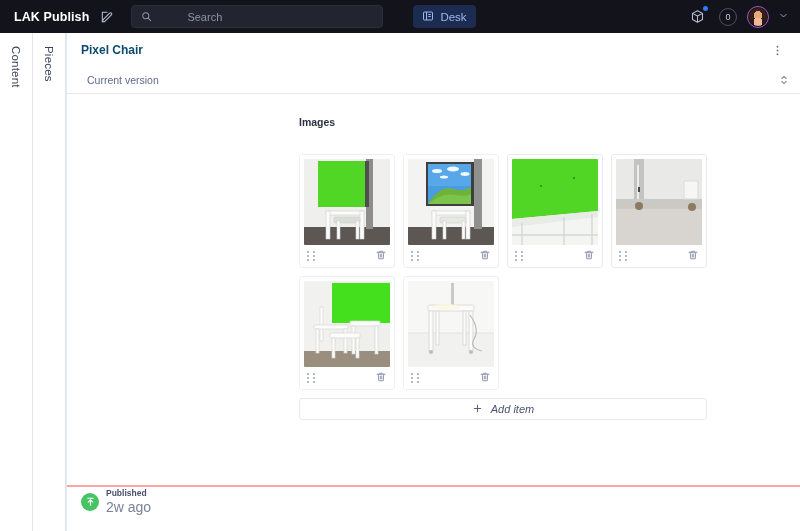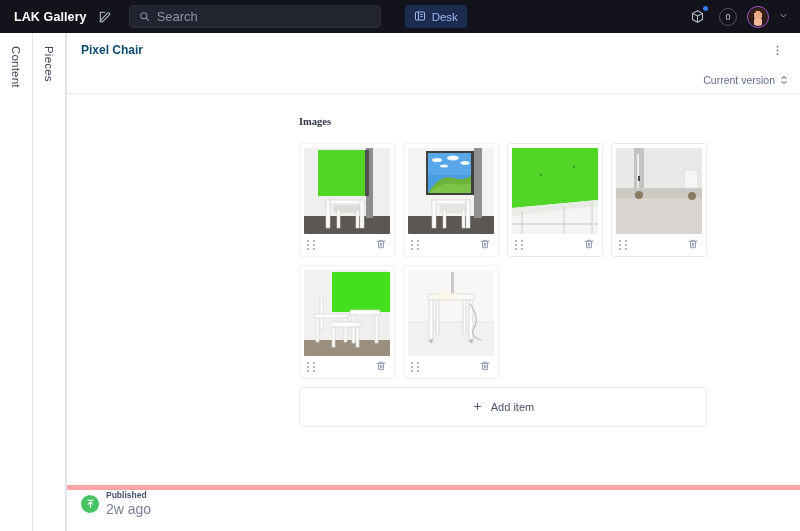--- a/index.html
+++ b/index.html
@@ -23,22 +23,22 @@
     width:24px; height:24px; border-radius:4px;
     display:flex; align-items:center; justify-content:center;
     color:#b6bdd1; flex:0 0 auto;
   }
   .search-box {
     width: 252px; height:23px; margin-left:6px;
     background:#22242f; border:1px solid #2b2e3c; border-radius:4px;
     display:flex; align-items:center; gap:7px; padding:0 9px;
     flex:0 0 auto;
   }
-  .search-box .ph { color:#8d93a8; font-size:13px; }
-  .nav-tabs { display:flex; align-items:center; gap:2px; margin-left:18px; }
+  .search-box .ph { color:#8d93a8; font-size:11px;margin-left:28px; }
+  .nav-tabs { display:flex; align-items:center; gap:2px; margin-left:24px; }
   .nav-tab {
     height:23px; border-radius:4px; padding:0 9px;
     display:flex; align-items:center; gap:6px;
     font-size:11.5px; color:#b6bdd1; white-space:nowrap;
   }
   .nav-tab.active { background:#1c2b50; color:#9db7f0; }
   .nav-right { margin-left:auto; display:flex; align-items:center; gap:10px; padding-right:4px; }
   .badge-dot {
     position:absolute; top:1px; right:1px; width:5px; height:5px;
     border-radius:50%; background:#2e7df6;
@@ -74,54 +74,54 @@
   }
 
   .doc-pane { flex:1 1 auto; display:flex; flex-direction:column; min-width:0;
               border-left:1px solid #e3e6ef; }
 
   .doc-head { flex:0 0 auto; border-bottom:1px solid #e6e9f0; background:#fff; }
   .doc-head-row1 { height:34px; display:flex; align-items:center; padding:0 14px; }
   .doc-title { font-size:12px; font-weight:bold; color:#0c4a6e; }
   .kebab { margin-left:auto; width:18px; height:18px; display:flex; align-items:center; justify-content:center; color:#6b7governed; }
   .kebab { color:#6b7285; }
-  .doc-head-row2 { height:26px; display:flex; align-items:center; justify-content:flex-end; padding:0 12px 0 20px; gap:5px; }
+  .doc-head-row2 { height:26px; display:flex; align-items:center; justify-content:space-between; padding:0 12px 0 20px; gap:5px; }
   .version-label { font-size:10.5px; color:#5e6b8c; }
   .updown { color:#8a93ab; font-size:9px; line-height:9px; display:flex; flex-direction:column; }
 
   .doc-scroll { flex:1 1 auto; overflow:hidden; background:#fff; padding:22px 0 0 0; }
   .field-wrap { width:408px; margin:0 auto 0 232px; }
-  .field-label { font-size:10.5px; font-weight:bold; color:#2c3344; margin-bottom:16px;font-family:Liberation Serif, serif; }
+  .field-label { font-size:10.5px; font-weight:bold; color:#2c3344; margin-bottom:26px; }
 
   .grid { display:flex; flex-wrap:wrap; gap:8px; }
   .img-card {
     width:96px; background:#fff; border:1px solid #e7eaf1; border-radius:3px;
     padding:4px 4px 0 4px;
   }
   .img-card.plain { border-color:#edeff4; }
   .thumb { width:86px; height:86px; border-radius:1px; overflow:hidden; position:relative; }
   .card-tools { height:22px; display:flex; align-items:center; justify-content:space-between; padding:0 3px; }
   .dots6 {
     width:9px; height:11px;
     display:grid; grid-template-columns:1fr 1fr; grid-template-rows:1fr 1fr 1fr;
     gap:2px;
   }
   .dots6 i { width:2px; height:2px; background:#9aa2b8; border-radius:50%; display:block; }
 
   .add-item {
-    margin-top:8px; width:100%; height:40px;
+    margin-top:8px; width:100%; height:22px;
     border:1px solid #e7eaf1; border-radius:3px; background:#fff;
     display:flex; align-items:center; justify-content:center; gap:8px;
-    font-size:11px; color:#4a5470;
+    font-size:11px; color:#4a5470;font-style:italic;
   }
 
   
   .footer {
-    flex:0 0 46px; height:46px; border-top:5px solid #fca5a5;
-    display:flex; align-items:flex-start; padding:0 12px 0 14px; background:#fff;
+    flex:0 0 46px; height:46px; border-top:2px solid #fca5a5;
+    display:flex; align-items:flex-end; padding:0 12px 16px 14px; background:#fff;
   }
   .pub-status { display:flex; align-items:center; gap:7px; }
   .pub-ball {
     width:18px; height:18px; border-radius:50%; background:#46c463;
     display:flex; align-items:center; justify-content:center; color:#fff;
   }
   .pub-lines { display:flex; flex-direction:column; gap:1px; }
   .pub-l1 { font-size:8.5px; color:#47506b; font-weight:bold; }
   .pub-l2 { font-size:14px; color:#7a8299; }
   .foot-right { margin-left:auto; display:flex; align-items:center; gap:5px; }
@@ -138,21 +138,21 @@
   
   .t-wall  { position:absolute; inset:0; }
 </style>
 </head>
 <body>
 
 <div id="app">
 
   <div class="navbar">
 
-    <div class="brand">LAK Gallery</div>
+    <div class="brand">LAK Publish</div>
 
     <div class="nav-icon-btn">
       <svg width="14" height="14" viewBox="0 0 24 24" fill="none" stroke="#b6bdd1" stroke-width="1.8" stroke-linecap="round" stroke-linejoin="round">
         <path d="M4 20h4L19.5 8.5a2.1 2.1 0 0 0-3-3L5 17v3z"></path>
         <path d="M4 20V4h8"></path>
       </svg>
     </div>
 
     <div class="search-box">
       <span>

